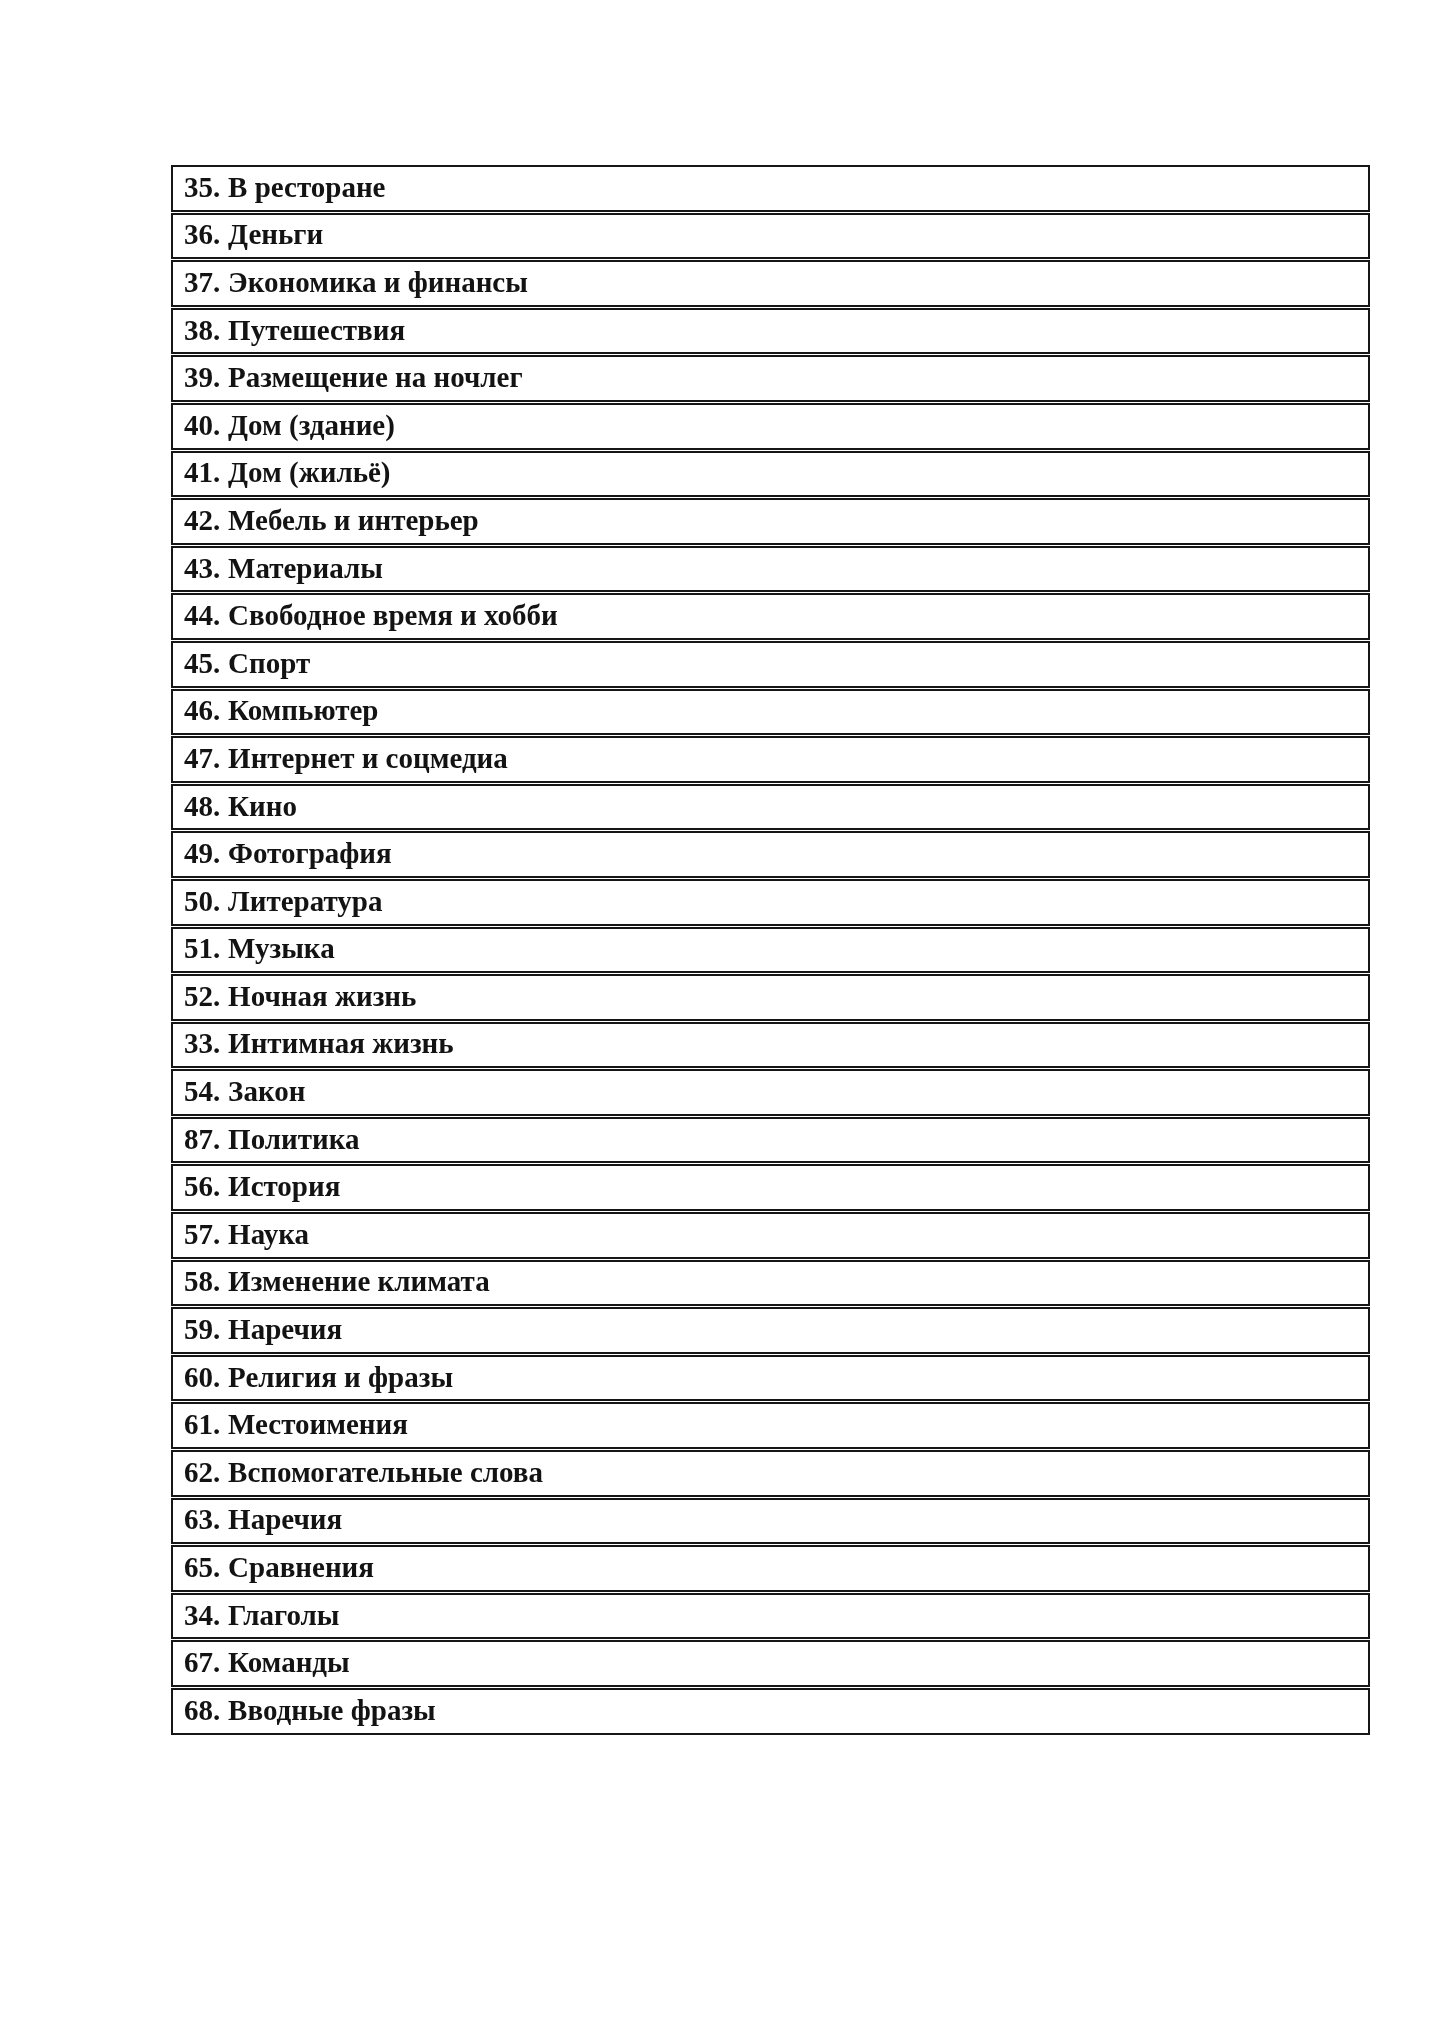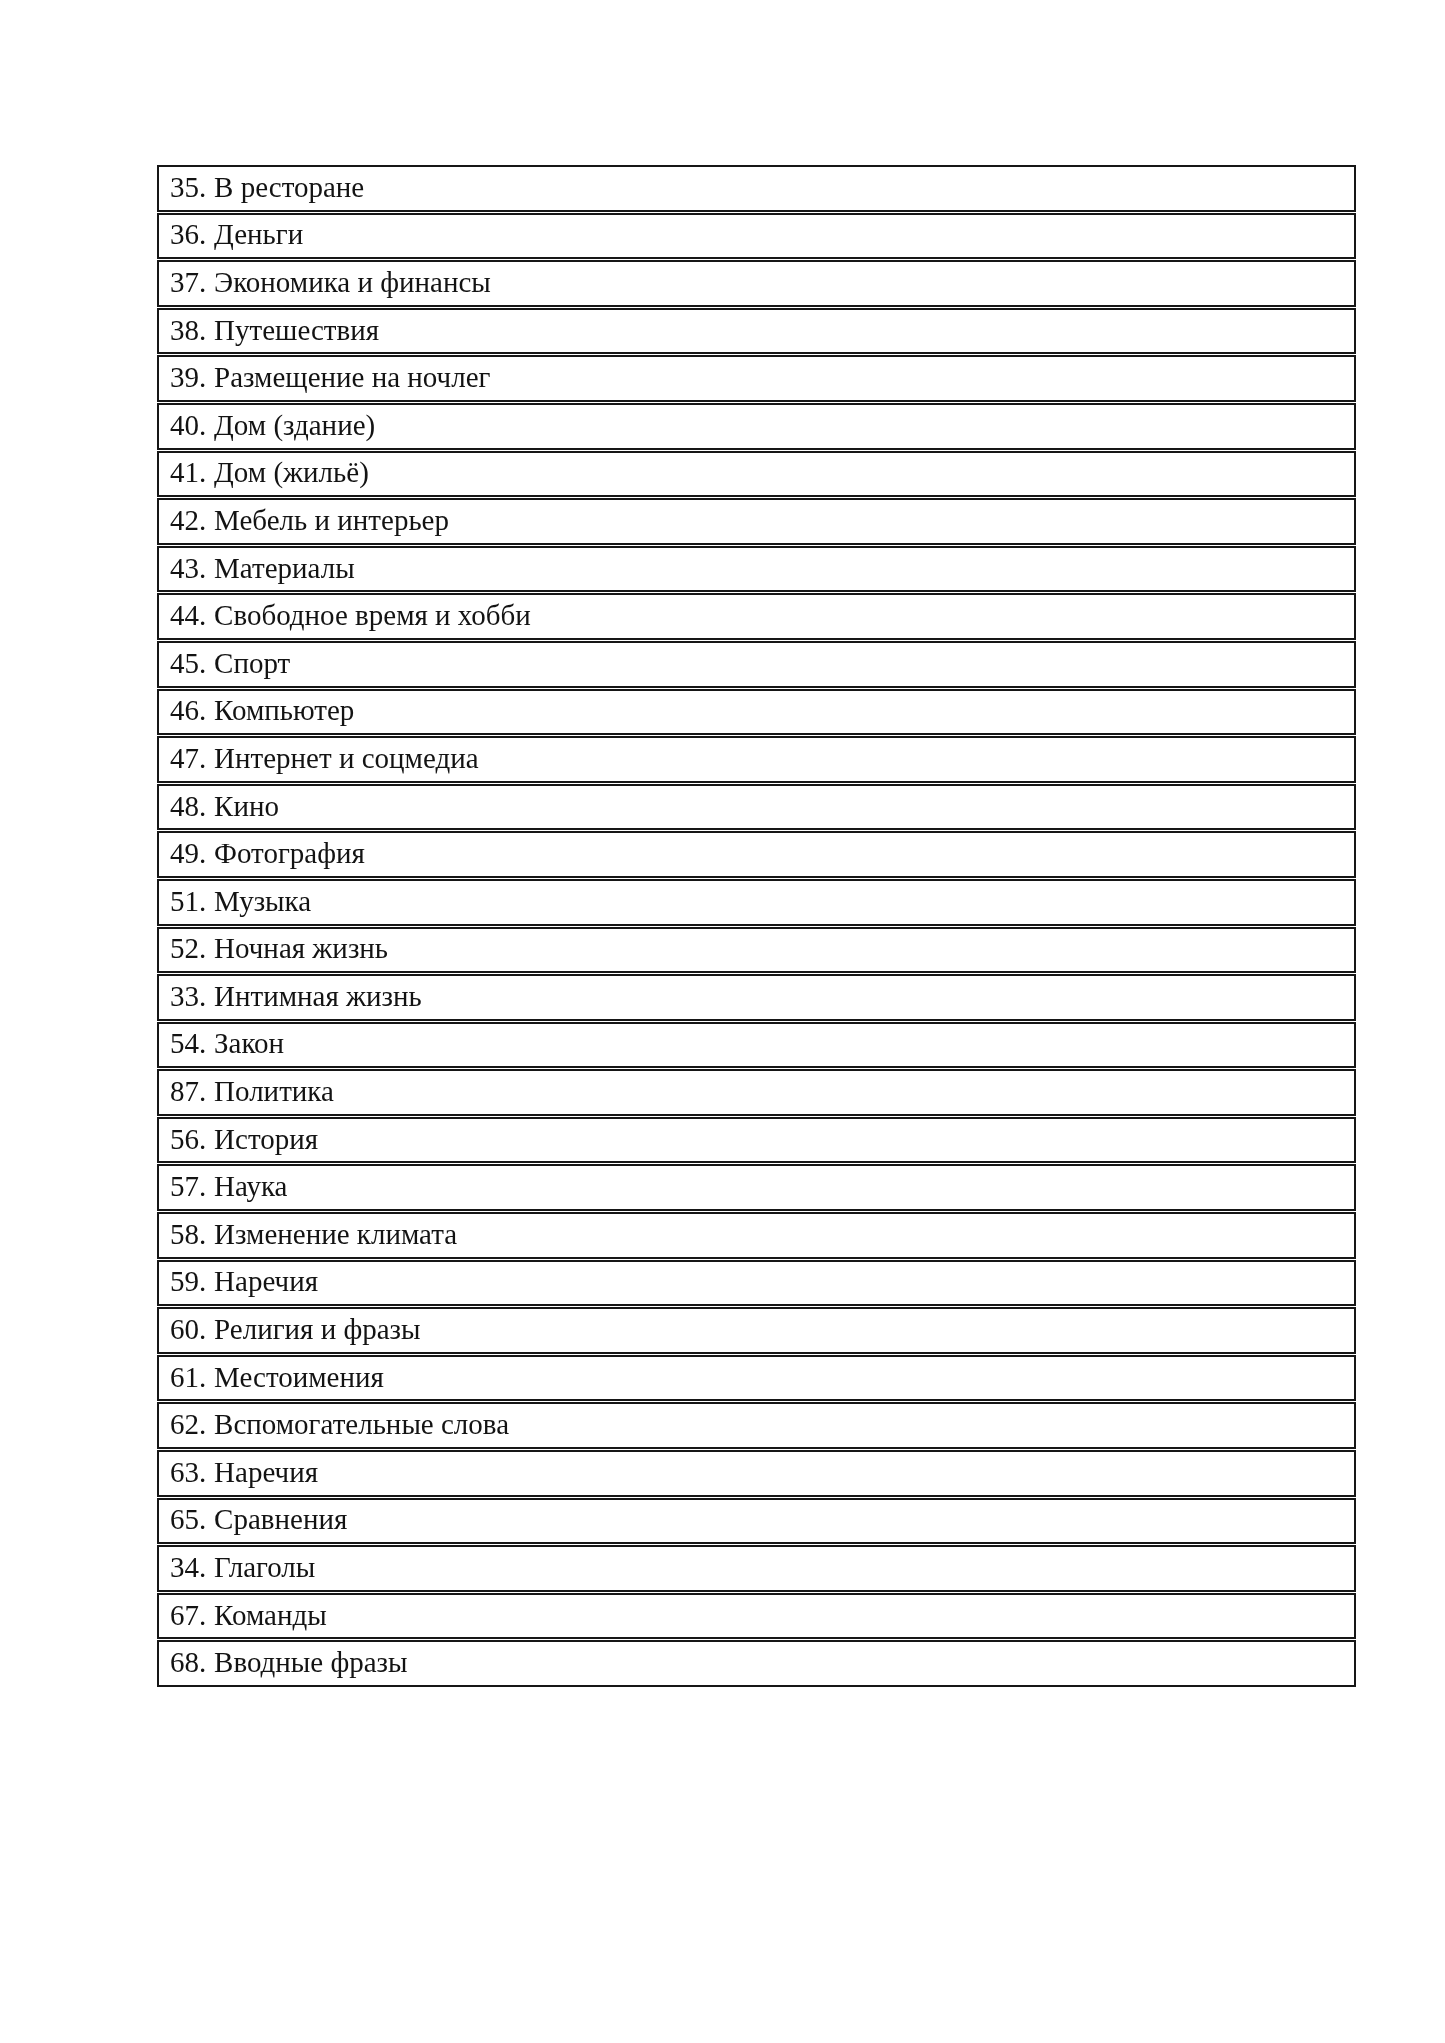--- a/index.html
+++ b/index.html
@@ -9,26 +9,27 @@
   }
   body {
     position: relative;
     width: 1445px;
     height: 2043px;
     font-family: "Liberation Serif", "DejaVu Serif", serif;
     color: #131313;
   }
   .toc-table {
     position: absolute;
-    left: 157px;
+    left: 171px;
     top: 165px;
     width: 1199px;
     display: flex;
     flex-direction: column;
     gap: 1px;
+    font-weight: bold;
   }
   .toc-row {
     box-sizing: border-box;
     height: 46.6px;
     border: 2.4px solid #161616;
     background: #ffffff;
     display: flex;
     align-items: center;
     padding-left: 11px;
     padding-bottom: 2px;
@@ -100,20 +101,24 @@
   </div>
       <div class="toc-row">
     <span class="toc-num">48.</span>
     <span class="toc-title">Кино</span>
   </div>
       <div class="toc-row">
     <span class="toc-num">49.</span>
     <span class="toc-title">Фотография</span>
   </div>
       <div class="toc-row">
+    <span class="toc-num">50.</span>
+    <span class="toc-title">Литература</span>
+  </div>
+      <div class="toc-row">
     <span class="toc-num">51.</span>
     <span class="toc-title">Музыка</span>
   </div>
       <div class="toc-row">
     <span class="toc-num">52.</span>
     <span class="toc-title">Ночная жизнь</span>
   </div>
       <div class="toc-row">
     <span class="toc-num">33.</span>
     <span class="toc-title">Интимная жизнь</span>

